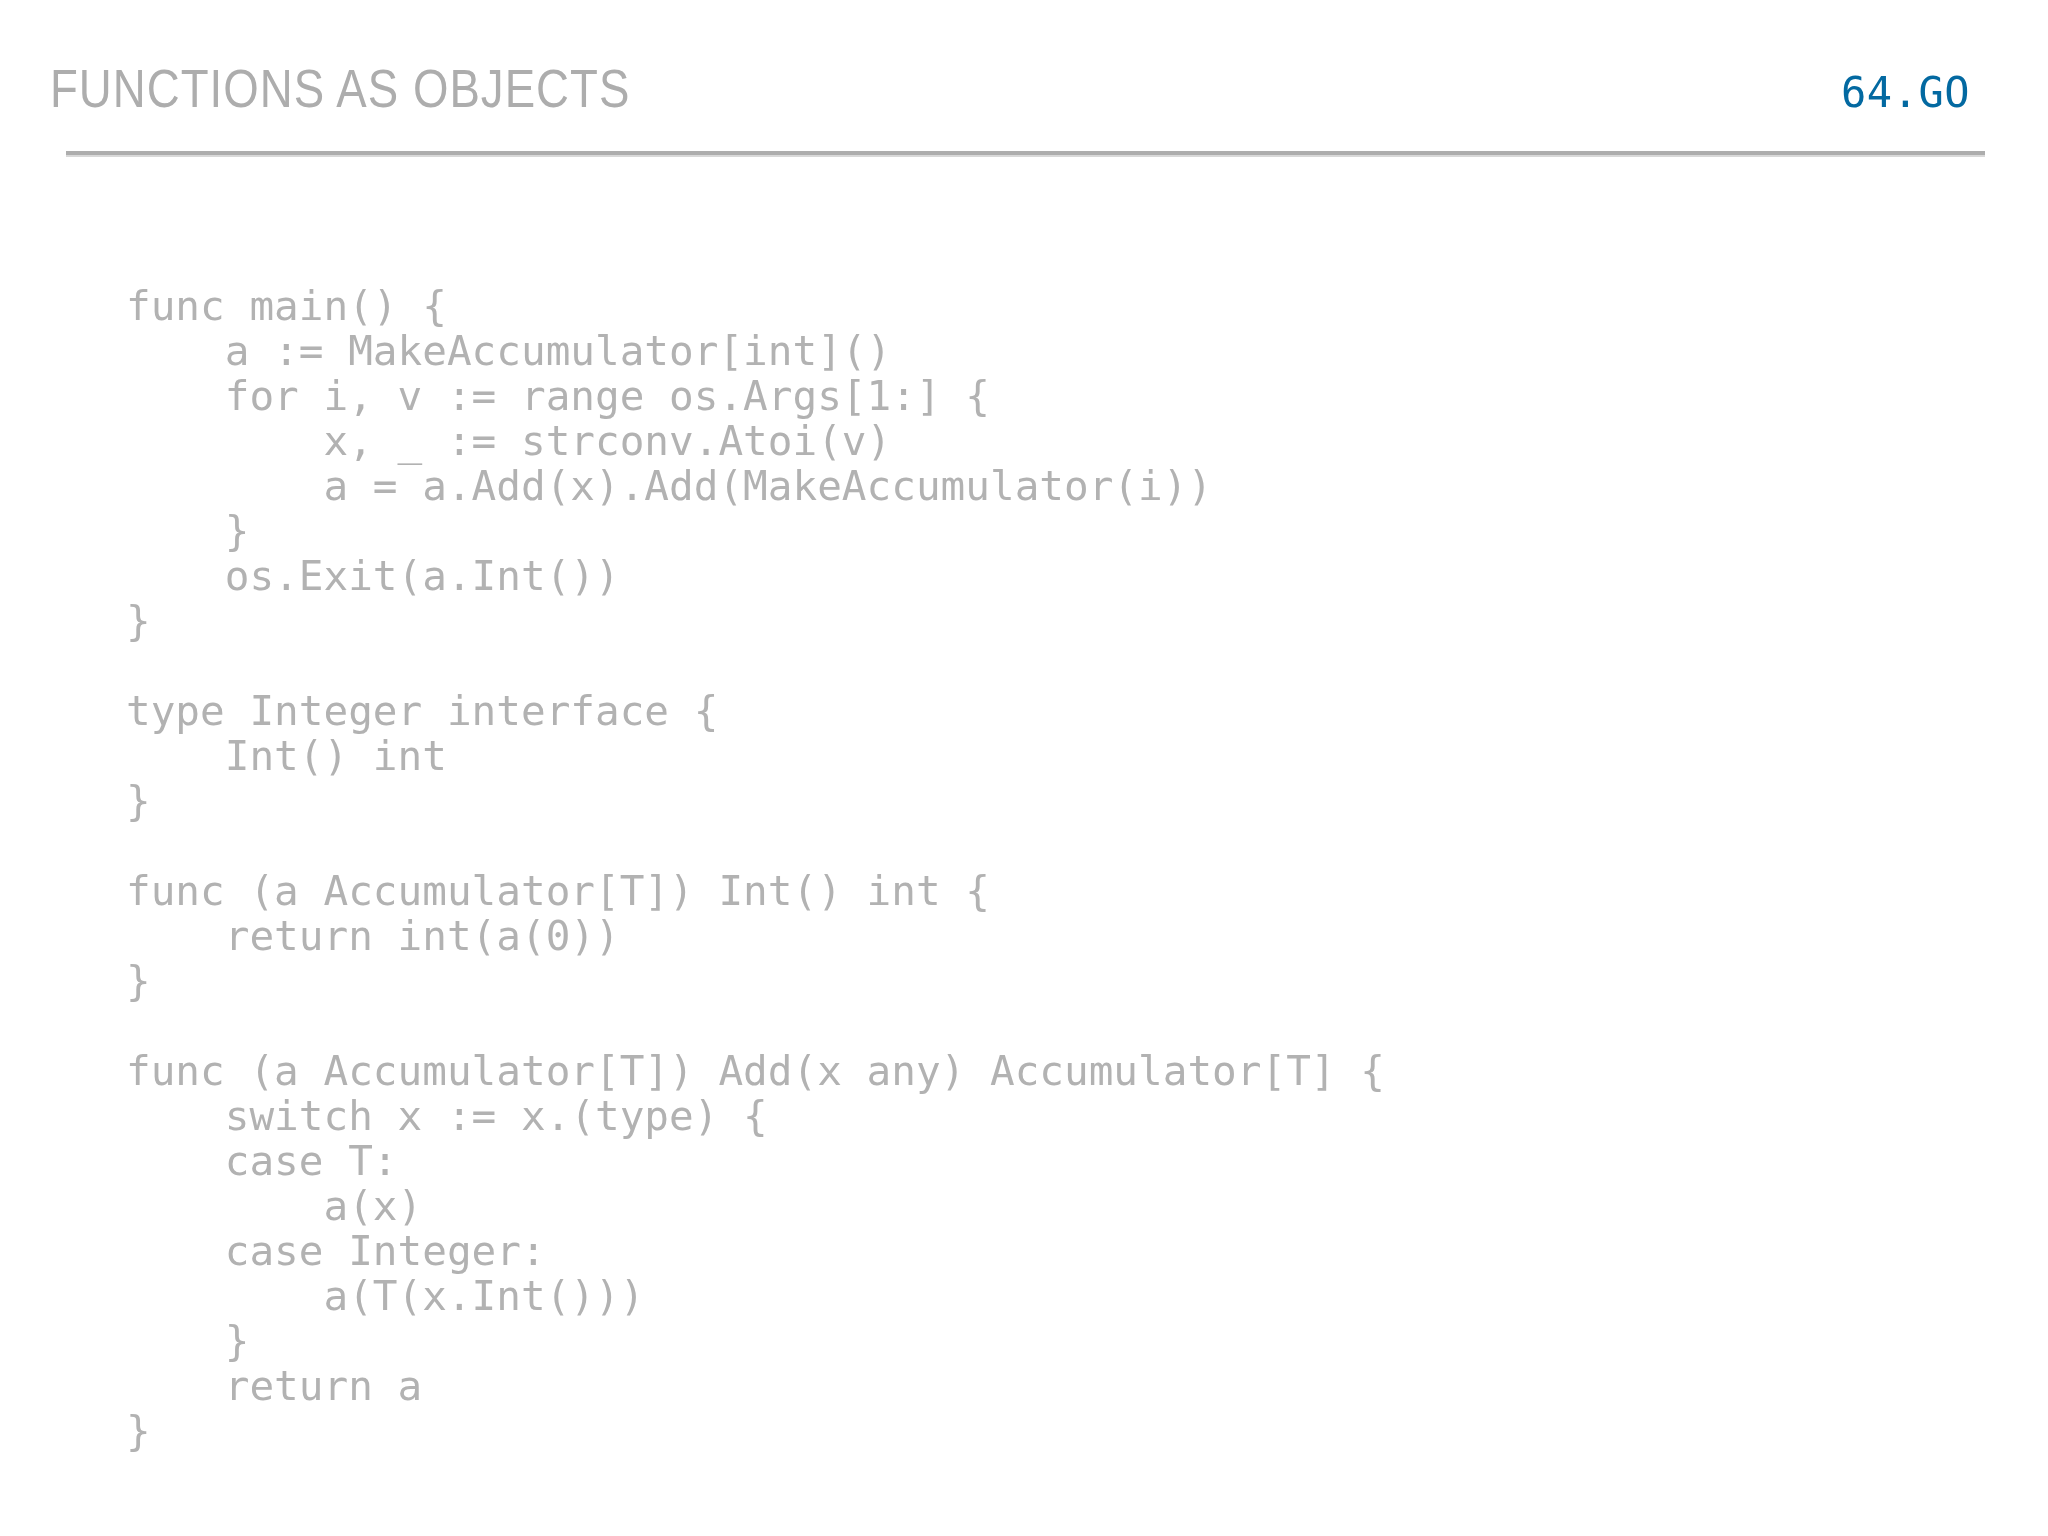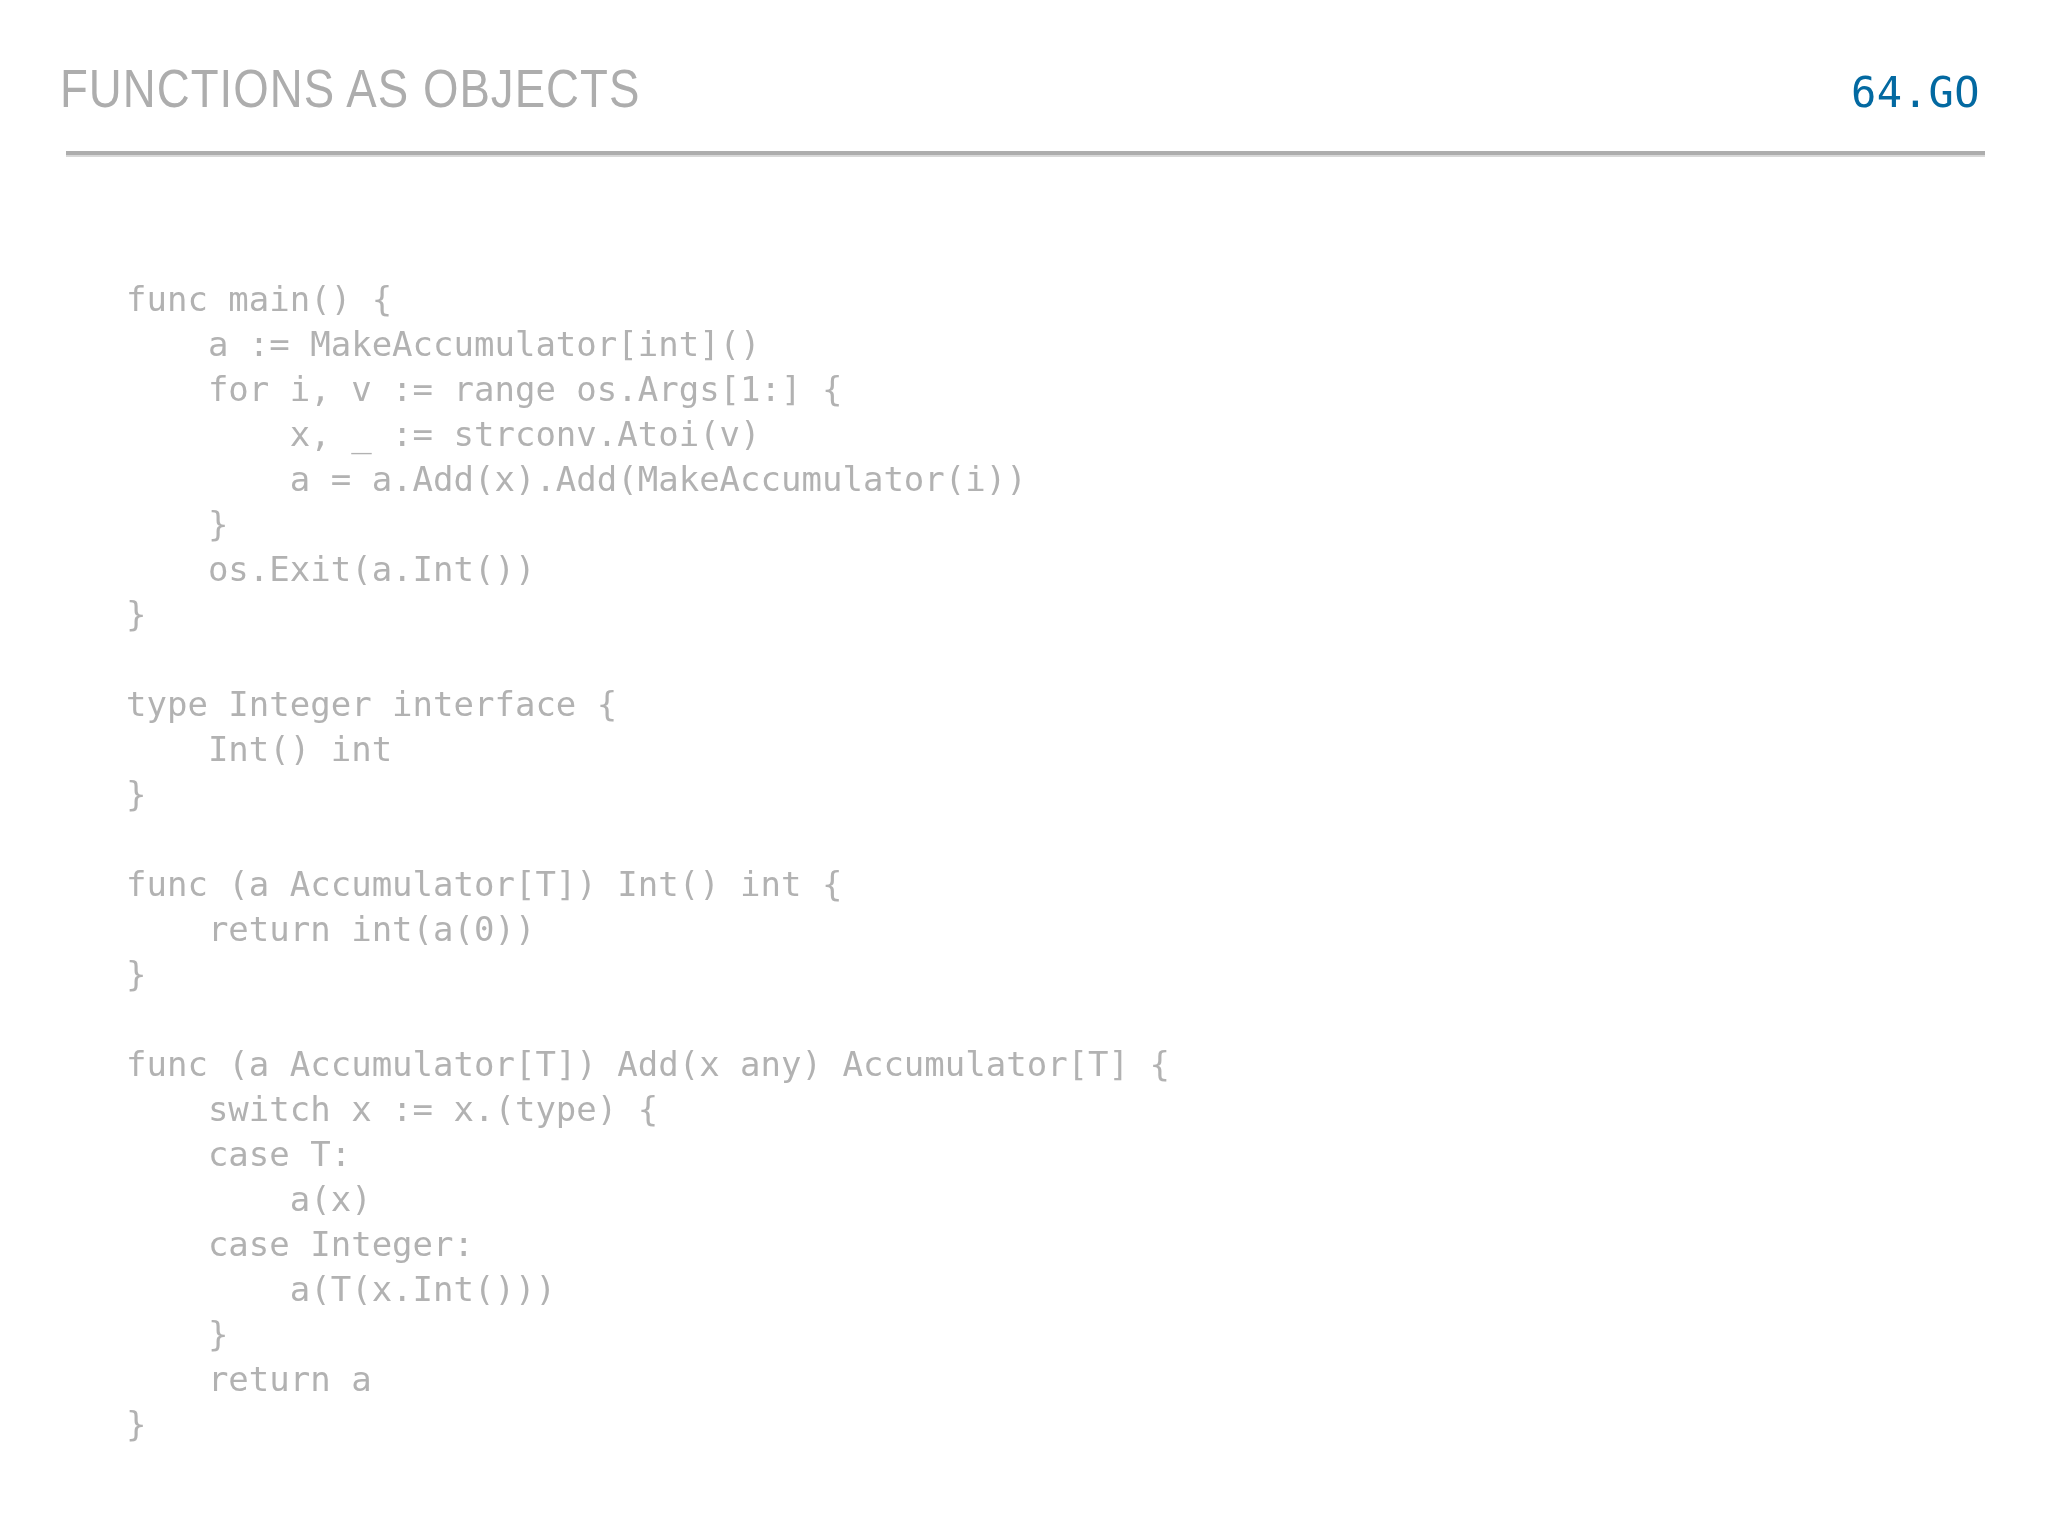--- a/index.html
+++ b/index.html
@@ -12,21 +12,21 @@
     width: 2048px;
     height: 1536px;
     background: #ffffff;
     overflow: hidden;
     font-family: "Liberation Sans", sans-serif;
   }
 
   
   .header {
     position: absolute;
-    left: 60px;
+    left: 50px;
     top: 62px;
     width: 1920px;
     height: 72px;
     display: flex;
     align-items: baseline;
     justify-content: space-between;
   }
   .slide-title {
     font-family: "Liberation Sans", sans-serif;
     font-size: 53px;
@@ -57,21 +57,21 @@
     background: #adadad;
     border-bottom: 2px solid #d8d8d8;
   }
 
   
   .code-block {
     position: absolute;
     left: 126px;
     top: 243px;
     font-family: "DejaVu Sans Mono", monospace;
-    font-size: 34px;
+    font-size: 41px;
     line-height: 45px;
     color: #b2b2b2;
     white-space: pre;
     letter-spacing: 0px;
   }
   .code-line {
     height: 45px;
     white-space: pre;
   }
   .code-line.blank {

